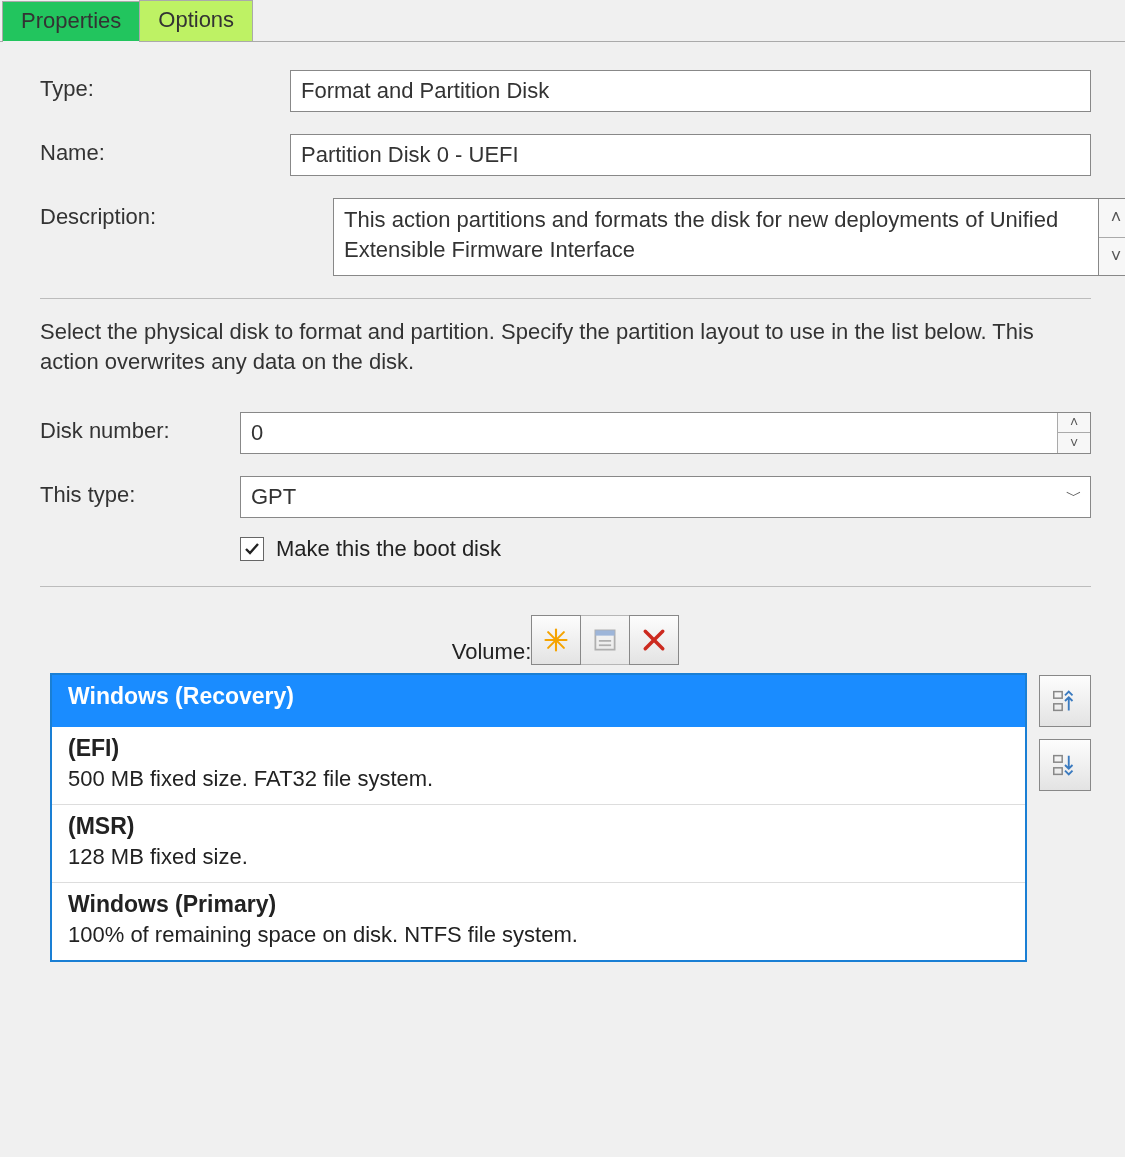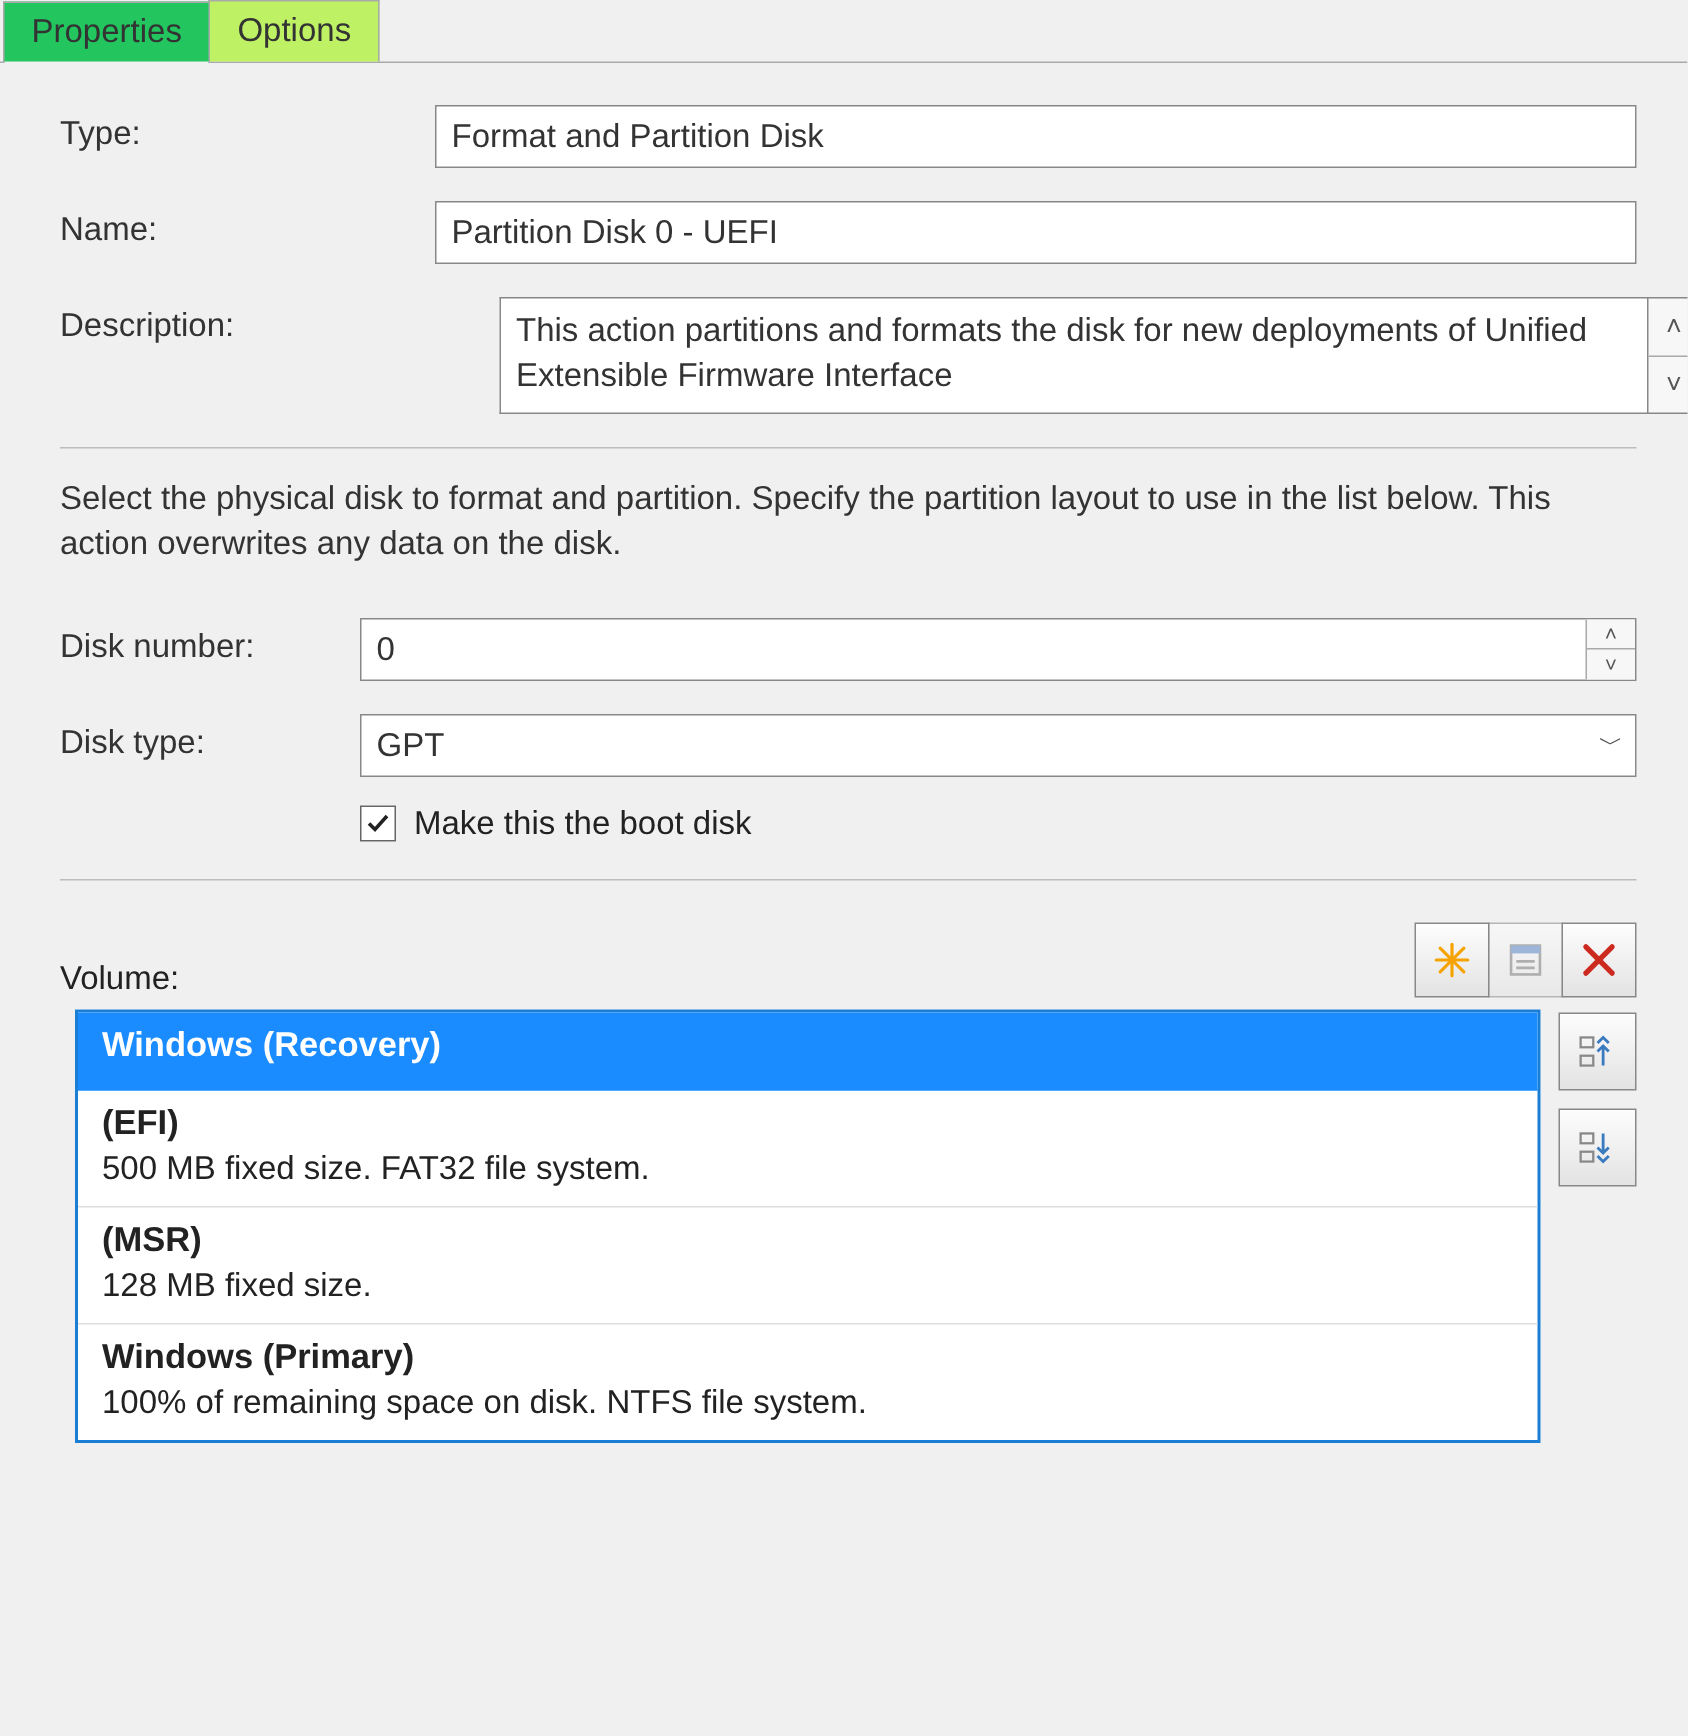--- a/index.html
+++ b/index.html
@@ -183,21 +183,21 @@
     display: inline-flex;
     align-items: center;
     justify-content: center;
   }
   .chk svg { width: 16px; height: 16px; }
 
   
   .volume-header {
     display: flex;
     align-items: flex-end;
-    justify-content: space-between;
+    justify-content: center;
     margin: 28px 0 8px 0;
   }
   .iconbar {
     display: flex;
     gap: 0;
   }
   .iconbtn {
     width: 48px;
     height: 48px;
     border: 1px solid #888;
@@ -308,21 +308,21 @@
           <div class="spinval">0</div>
           <div class="spinbtns">
             <div>˄</div>
             <div>˅</div>
           </div>
         </div>
       </div>
     </div>
 
     <div class="row" style="margin-bottom:6px;">
-      <div class="label tight">Disk type:</div>
+      <div class="label tight">This type:</div>
       <div class="field">
         <div class="selectbox">
           <div class="selval">GPT</div>
           <div class="selarrow">﹀</div>
         </div>
       </div>
     </div>
 
     <div class="checkbox-row">
       <span class="chk">

